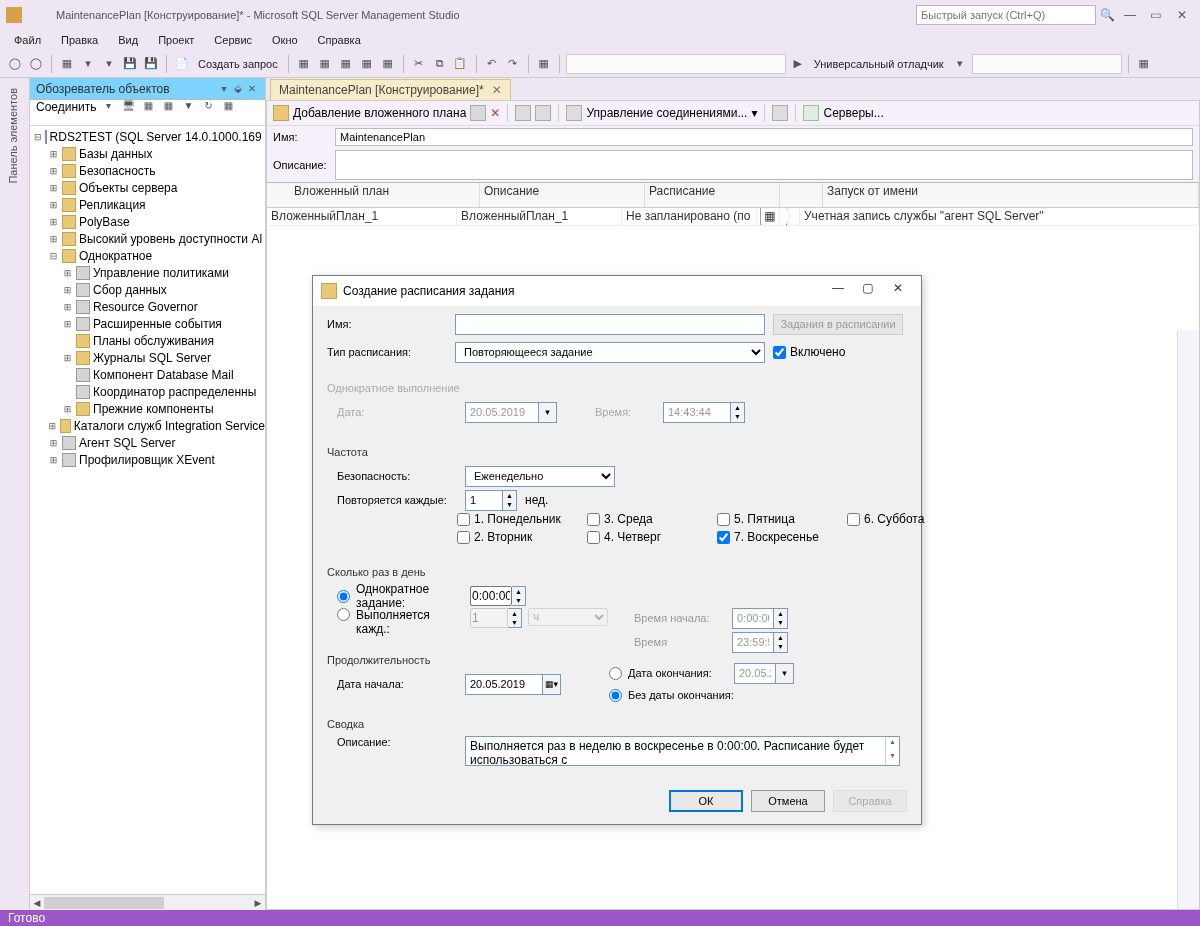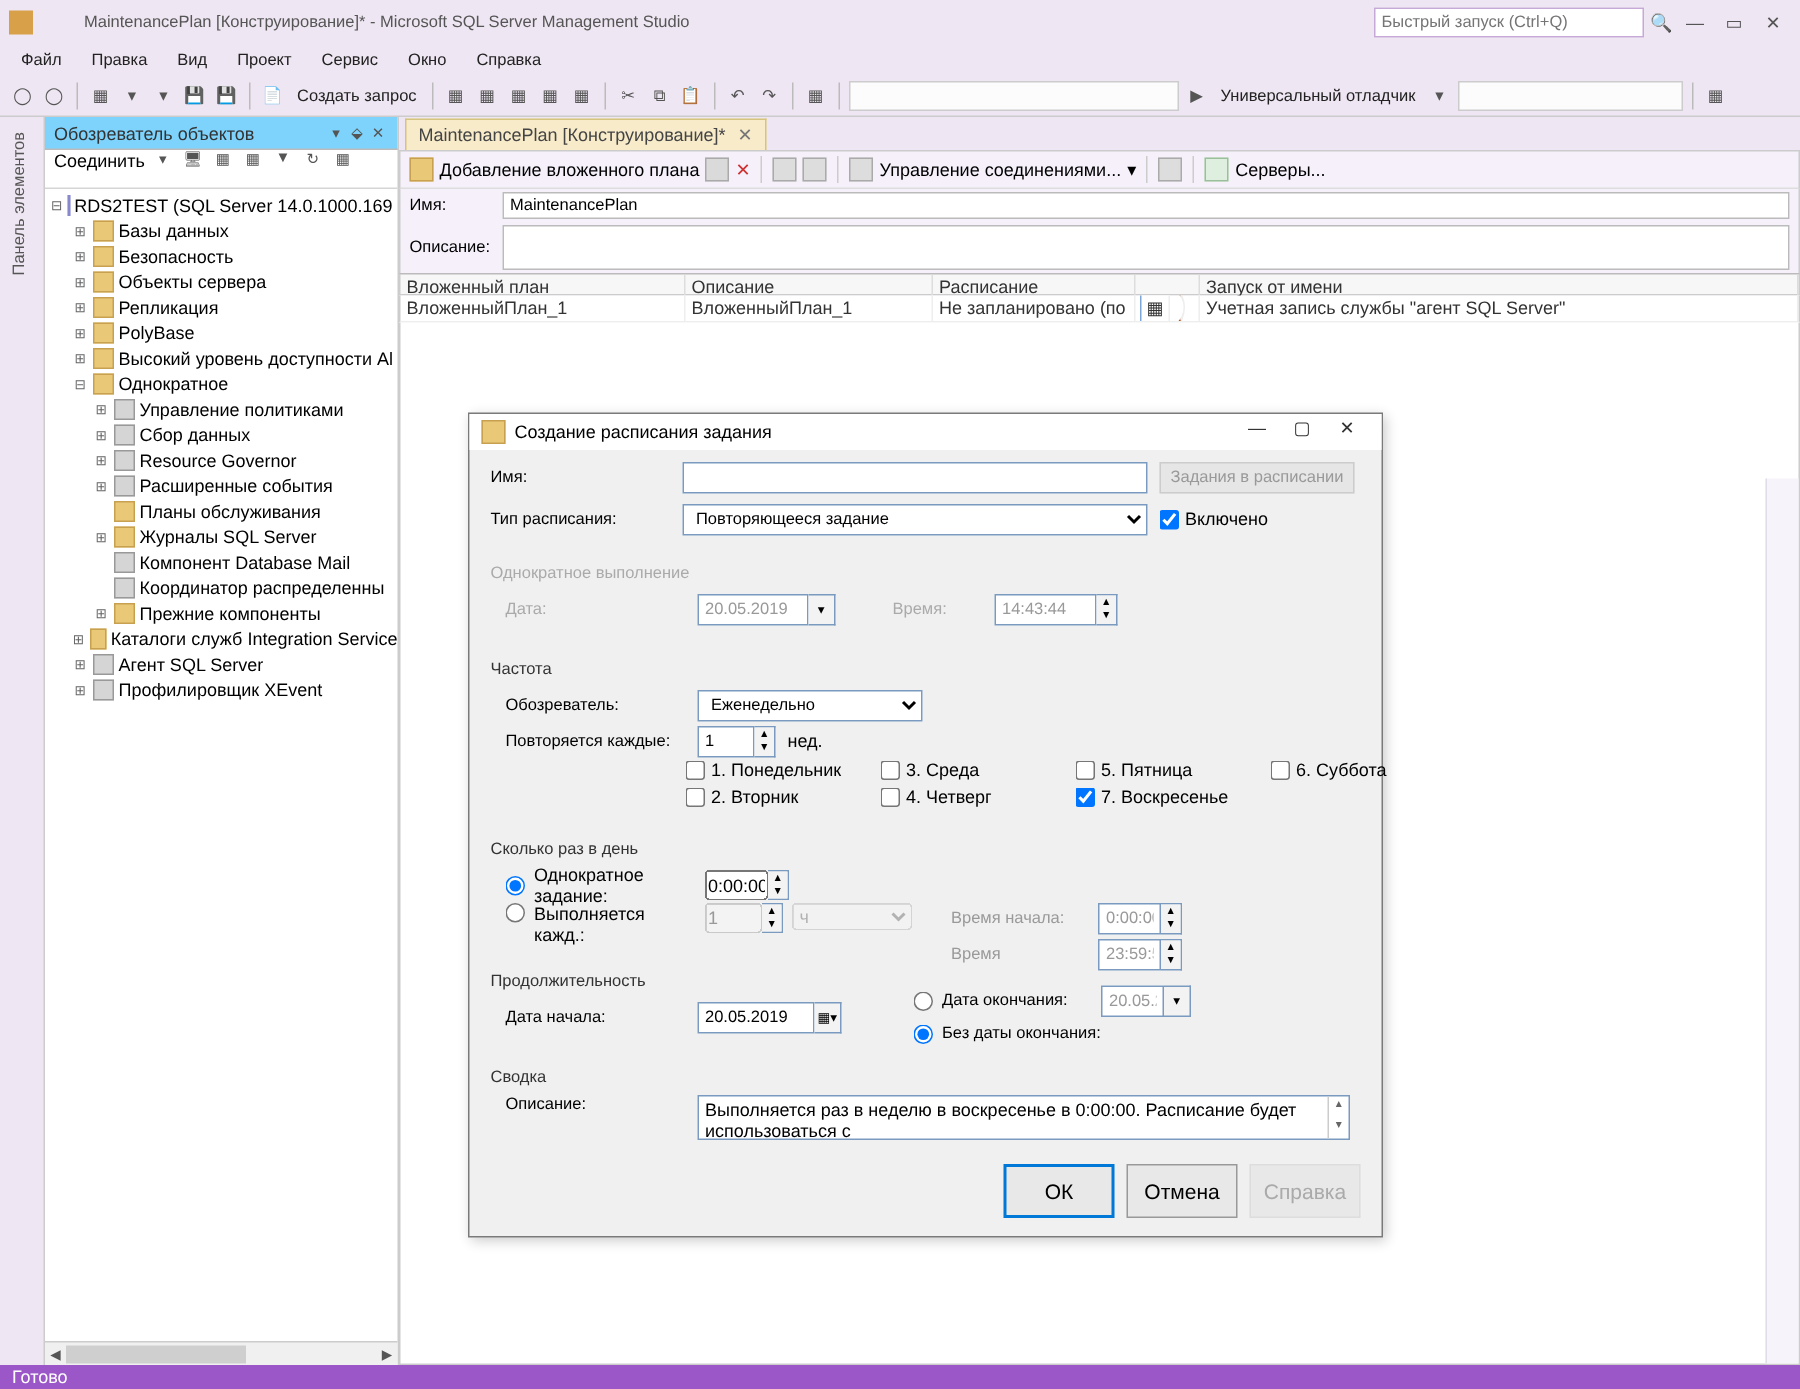--- a/index.html
+++ b/index.html
@@ -61,21 +61,21 @@
 .doc-tb { height: 26px; background: #f6f0fb; border: 1px solid #ccc; border-bottom: 1px solid #ddd; display: flex; align-items: center; padding: 0 6px; gap: 4px; font-size: 11px; }
 .doc-tb .tico2 { width: 16px; height: 16px; display: inline-block; }
 .doc-tb .sep { width: 1px; height: 18px; background: #ccc; margin: 0 3px; }
 
 .name-row { background: #f6f0fb; border-left: 1px solid #ccc; border-right: 1px solid #ccc; padding: 2px 6px; display: grid; grid-template-columns: 58px 1fr; align-items: center; gap: 4px; }
 .name-row label { font-size: 11px; }
 .name-row input { height: 18px; border: 1px solid #bbb; padding: 0 4px; font-size: 11px; background: #fff; }
 .desc-row { grid-template-columns: 58px 1fr; }
 .desc-row textarea { height: 30px; border: 1px solid #bbb; padding: 2px 4px; font-size: 11px; background: #fff; resize: none; }
 
-.grid-h { display: grid; grid-template-columns: 190px 165px 135px 43px 1fr; background: #f7f7f7; border: 1px solid #ccc; border-top: 1px solid #bbb; height: 15px; font-size: 11px; }
+.grid-h { display: grid; grid-template-columns: 190px 165px 135px 43px 1fr; background: #f7f7f7; border: 1px solid #ccc; border-top: 1px solid #bbb; height: 26px; font-size: 11px; padding-left: 23px; }
 .grid-h div { border-right: 1px solid #ddd; padding: 1px 4px; color: #333; }
 .grid-r { display: grid; grid-template-columns: 190px 165px 135px 43px 1fr; border-left: 1px solid #ccc; border-right: 1px solid #ccc; border-bottom: 1px solid #eee; height: 18px; font-size: 11px; background: #fff; }
 .grid-r div { border-right: 1px solid #eee; padding: 1px 4px; color: #333; overflow: hidden; }
 .grid-r .cal-cell { position: relative; padding: 0; }
 .cal-btn { position: absolute; left: 3px; top: -2px; width: 20px; height: 20px; background: #fff; border: 1px solid #7aa7d8; display: flex; align-items: center; justify-content: center; }
 .cal-circle { position: absolute; left: -7px; top: -12px; width: 40px; height: 40px; border: 4px solid #b24f1d; border-radius: 50%; pointer-events: none; }
 
 .canvas { flex: 1; background: #fff; border: 1px solid #ccc; border-top: none; position: relative; }
 
 
@@ -102,21 +102,21 @@
 .spinner-wrap .spin { width: 14px; display: flex; flex-direction: column; border: 1px solid #7a9abf; border-left: none; }
 .spinner-wrap .spin div { flex: 1; text-align: center; font-size: 7px; background: #f3f3f3; line-height: 9px; }
 .date-in { display: flex; }
 .date-in input { width: 78px; }
 .date-in .dbtn { width: 18px; border: 1px solid #7a9abf; border-left: none; background: #f3f3f3; display: flex; align-items: center; justify-content: center; font-size: 9px; }
 .time-col { display: flex; flex-direction: column; gap: 4px; }
 .summary { width: 435px; height: 30px; border: 1px solid #7a9abf; padding: 2px 16px 2px 4px; font-size: 11px; background: #fff; position: relative; }
 .summary .sbar { position: absolute; right: 0; top: 0; bottom: 0; width: 14px; border-left: 1px solid #ccc; display: flex; flex-direction: column; }
 .summary .sbar div { flex: 1; text-align: center; font-size: 8px; color: #666; }
 .dlg-buttons { display: flex; justify-content: flex-end; gap: 8px; padding: 6px 14px 12px; }
-.dlg-buttons button { width: 74px; height: 36px; border: 1px solid #999; background: #e8e8e8; font-size: 14px; }
+.dlg-buttons button { width: 74px; height: 22px; border: 1px solid #999; background: #e8e8e8; font-size: 11px; }
 .dlg-buttons button.primary { border: 2px solid #0078d7; }
 .dlg-buttons button:disabled { color: #aaa; border-color: #ddd; }
 input[type=checkbox], input[type=radio] { margin: 0; }
 .cb { width: 13px; height: 13px; }
 
 
 .ruler { position: absolute; right: 0; top: 104px; bottom: 0; width: 22px; background: #f7f3fa; border-left: 1px solid #e0dce8; }
 
 
 .status { position: absolute; left: 0; right: 0; bottom: 0; height: 16px; background: #9b57c8; color: #fff; font-size: 11px; padding: 0 8px; line-height: 16px; }
@@ -415,21 +415,21 @@
               <div>▲</div>
               <div>▼</div>
             </div>
         </div>
       </div>
     </div>
 
     <div class="fieldset">
       <div class="fs-legend">Частота</div>
       <div class="row">
-        <label>Обозреватель:</label>
+        <label>Безопасность:</label>
         <select style="width:150px">
           <option>Еженедельно</option>
         </select>
       </div>
       <div class="row">
         <label>Повторяется каждые:</label>
         <div class="spinner-wrap">
           <input type="text" style="width: 38px;" value="1">
           <div class="spin">
               <div>▲</div>

